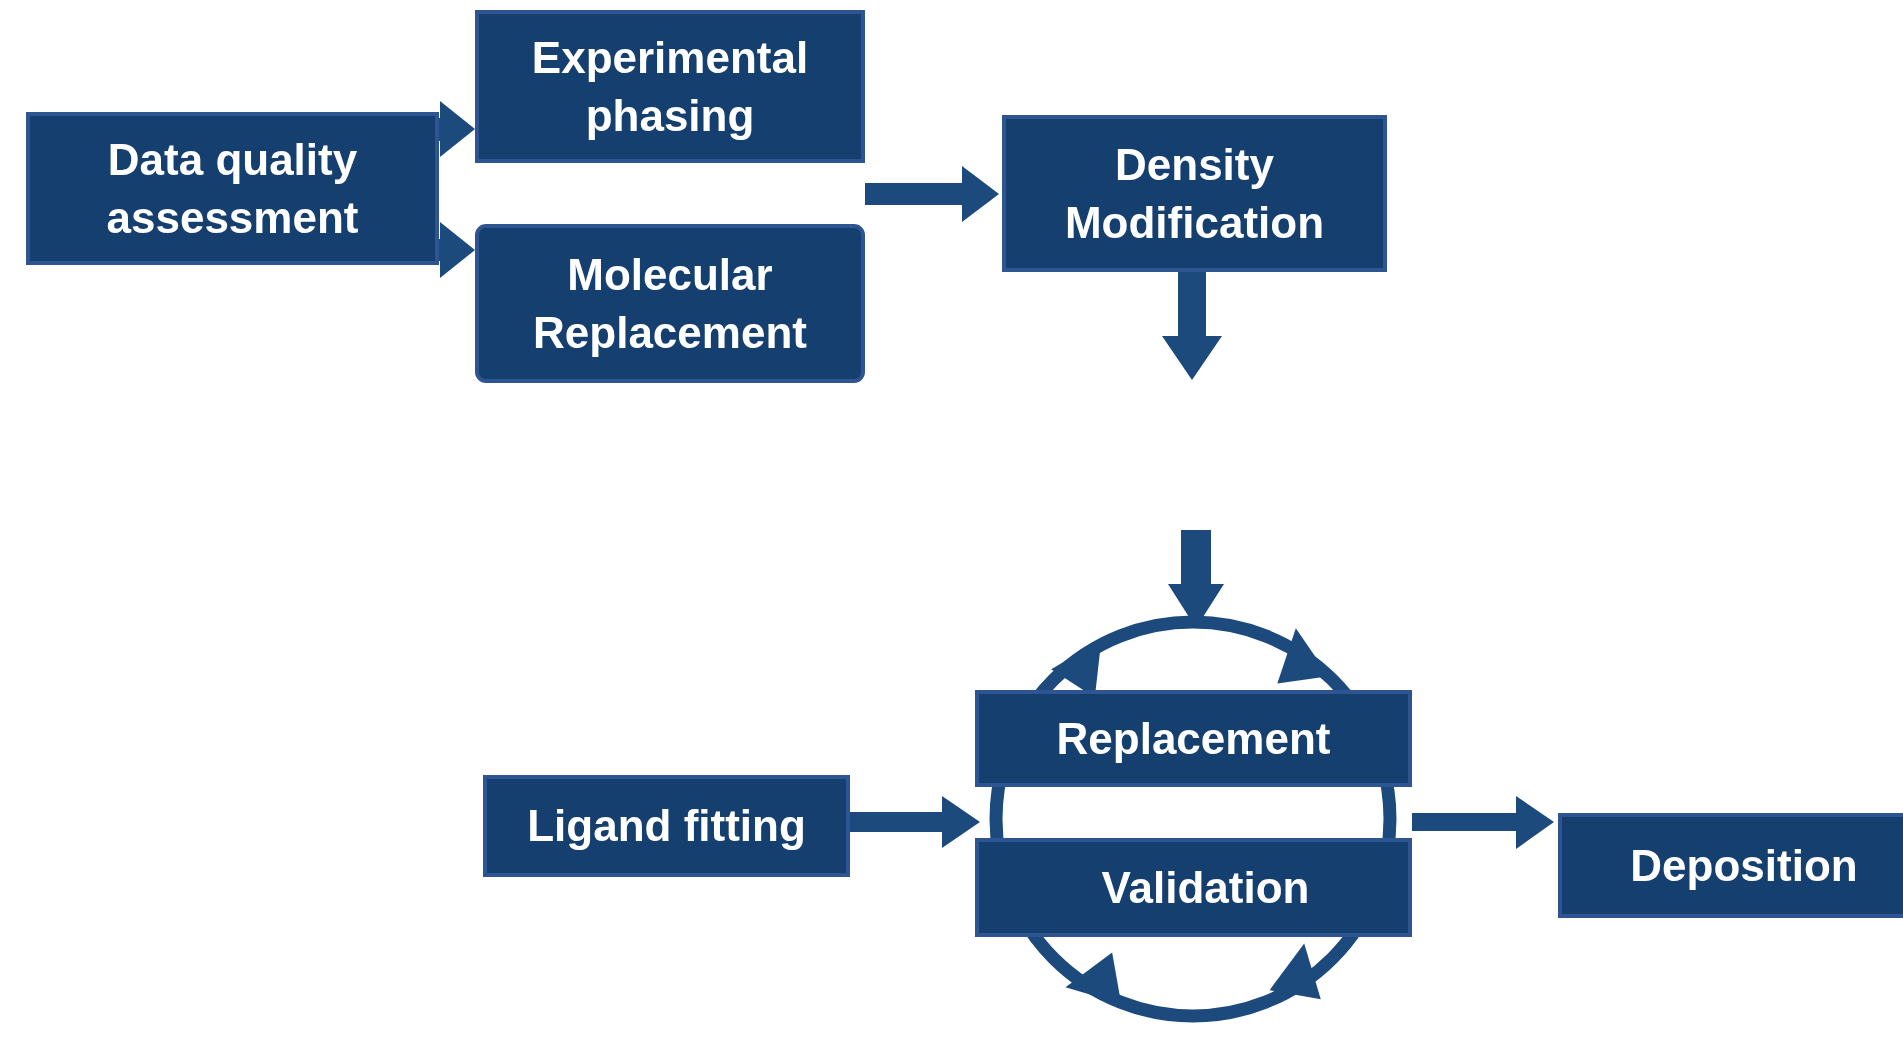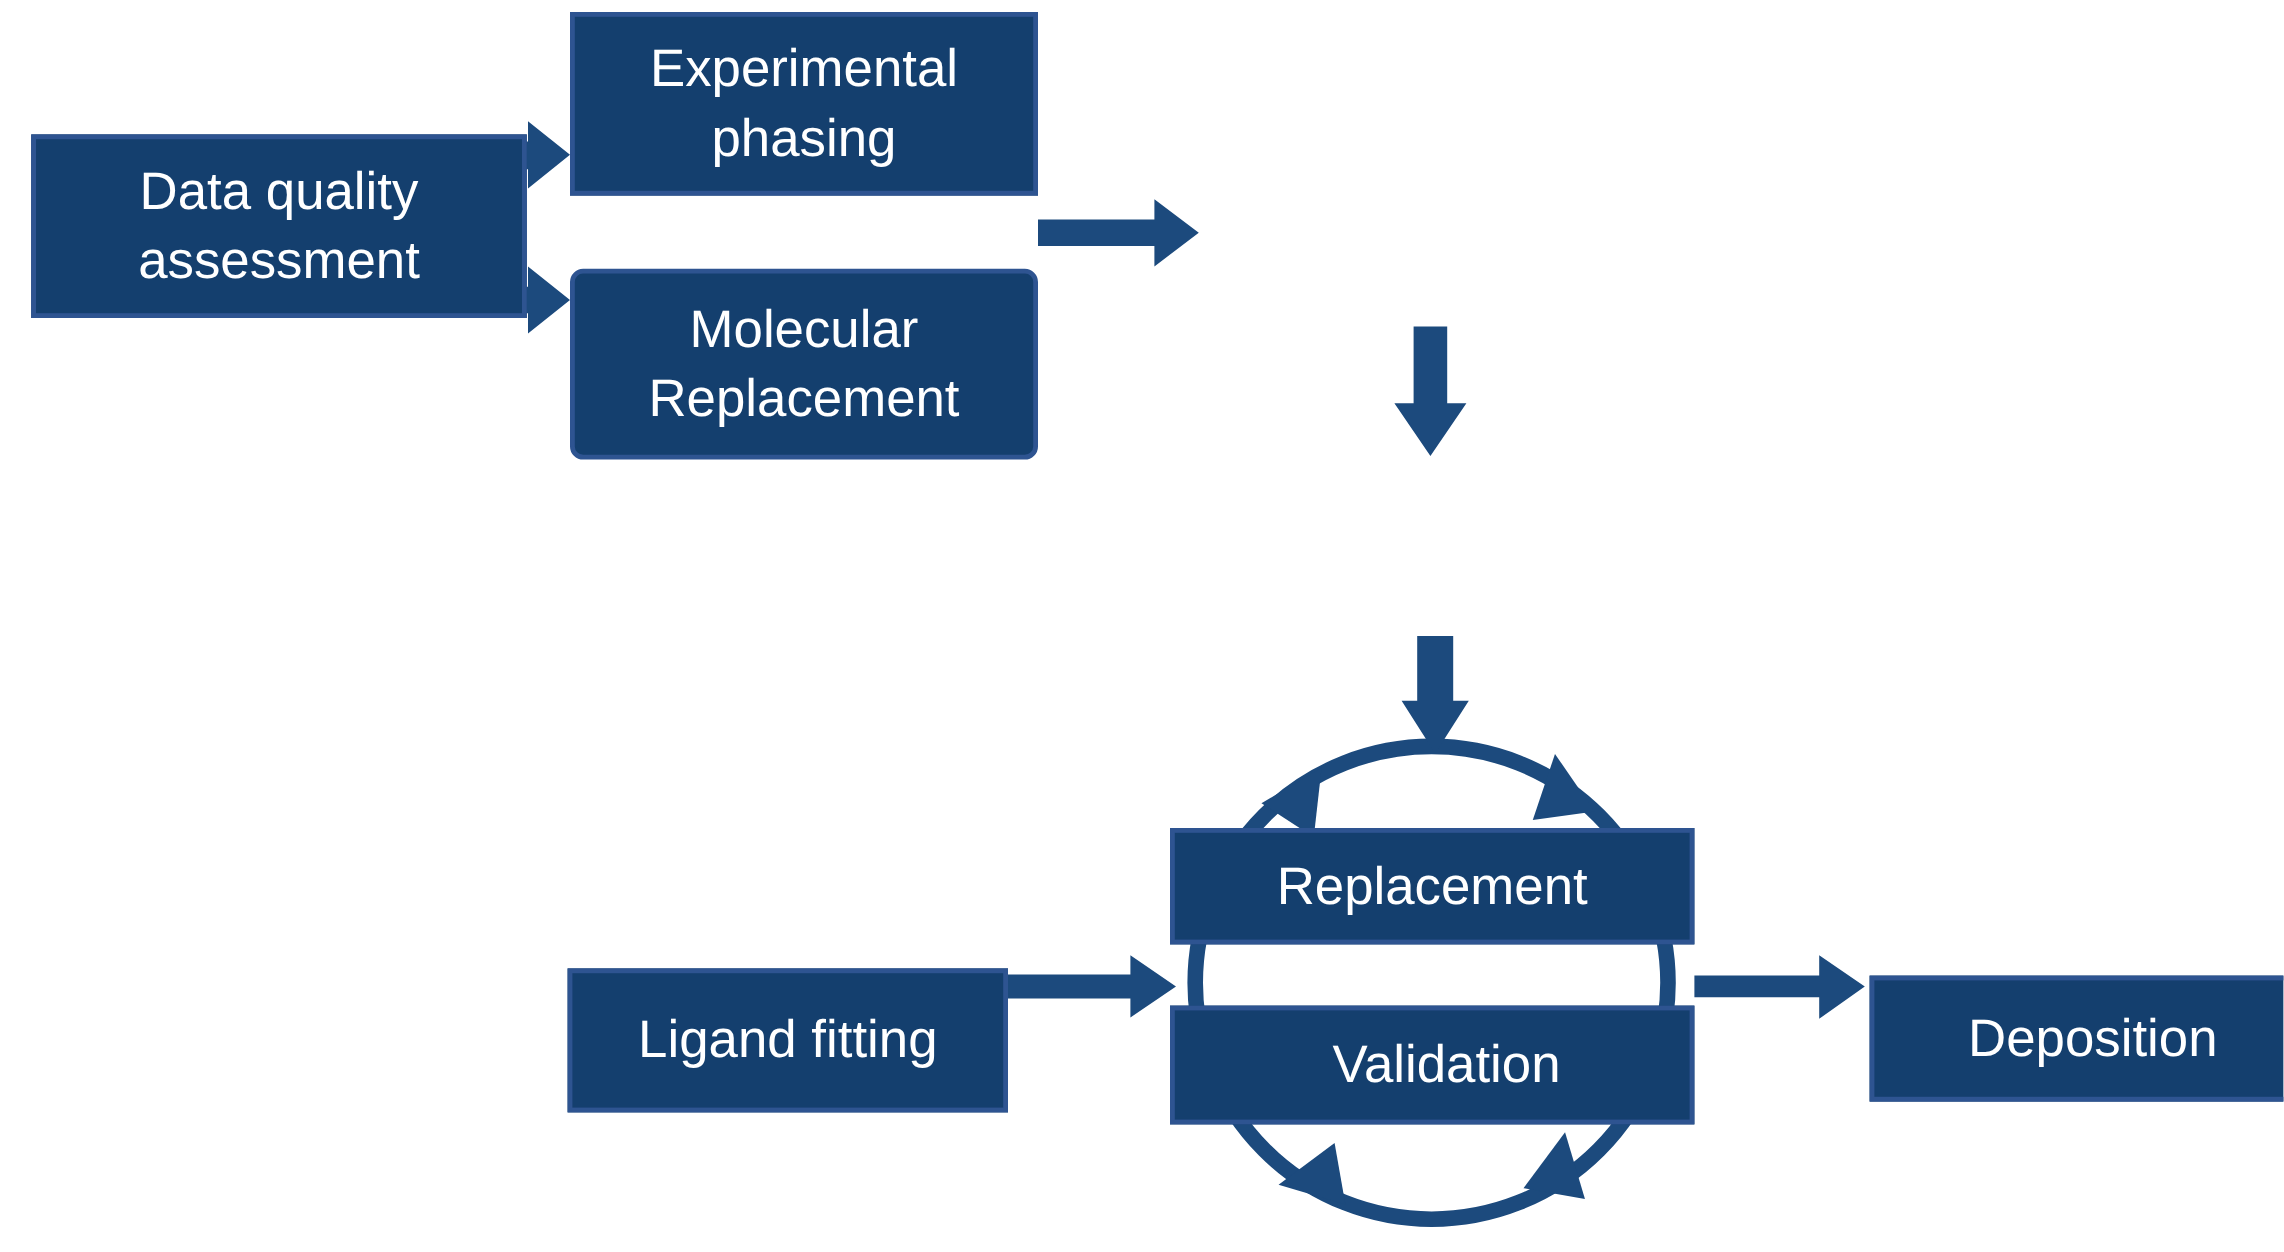--- a/index.html
+++ b/index.html
@@ -33,30 +33,31 @@
     background: var(--box-fill, #143f6e);
     border: 4px solid var(--box-border, #2e5491);
     color: var(--text, #ffffff);
     display: flex;
     align-items: center;
     justify-content: center;
     text-align: center;
     font-size: 44px;
     line-height: 1.3;
     white-space: pre-line;
+    font-weight: bold;
   }
   
   .n-data        { left: 26px;   top: 112px; width: 413px; height: 153px; }
   .n-exp         { left: 475px;  top: 10px;  width: 390px; height: 153px; }
   .n-mol         { left: 475px;  top: 224px; width: 390px; height: 159px; border-radius: 11px; }
   .n-dens        { left: 1002px; top: 115px; width: 385px; height: 157px; }
   .n-model       { left: 1000px; top: 382px; width: 388px; height: 148px; }
   .n-refine      { left: 975px;  top: 690px; width: 437px; height: 97px;  }
   .n-valid       { left: 975px;  top: 838px; width: 437px; height: 99px; padding-left: 24px;  }
-  .n-ligand      { left: 473px;  top: 775px; width: 367px; height: 120px; margin-top: 32px; }
+  .n-ligand      { left: 483px;  top: 775px; width: 367px; height: 102px; }
   .n-depo        { left: 1558px; top: 813px; width: 372px; height: 105px; }
 </style>
 </head>
 <body>
 
 <div class="canvas">
 
   <svg class="connector-layer" viewBox="0 0 1903 1043" xmlns="http://www.w3.org/2000/svg">
 
     <circle class="cycle-ring" cx="1193" cy="819" r="197"></circle>
@@ -85,20 +86,22 @@
 
   <div class="node n-data">Data quality
 assessment</div>
 
   <div class="node n-exp">Experimental
 phasing</div>
 
   <div class="node n-mol">Molecular
 Replacement</div>
 
+  <div class="node n-dens">Density
+Modification</div>
 
 
   <div class="node n-refine">Replacement</div>
 
   <div class="node n-valid">Validation</div>
 
   <div class="node n-ligand">Ligand fitting</div>
 
   <div class="node n-depo">Deposition</div>
 

